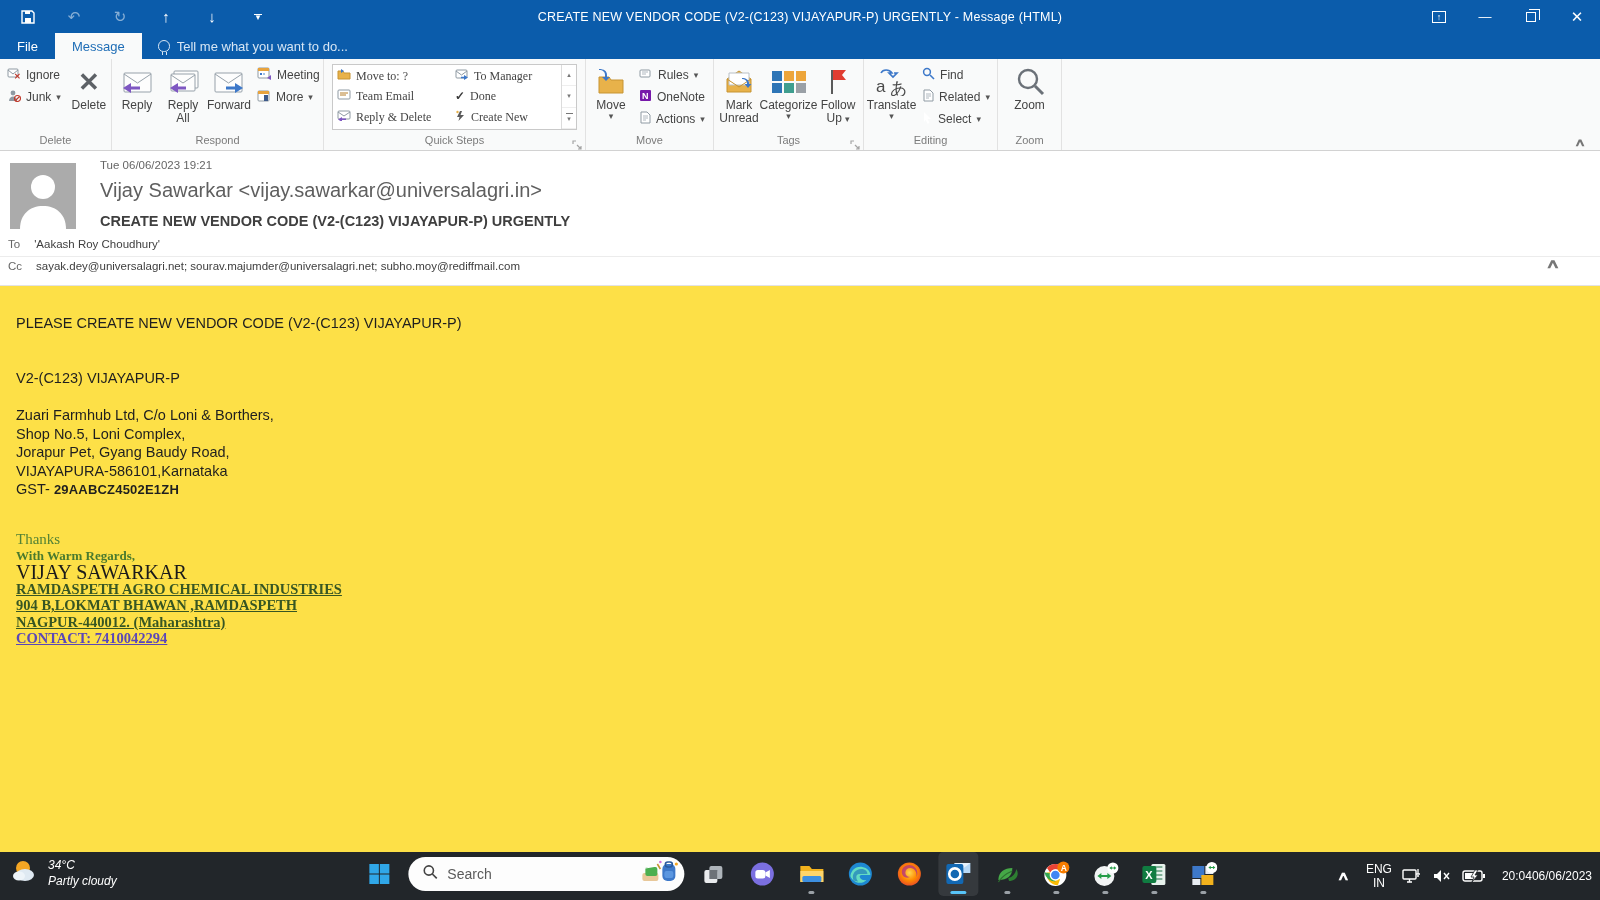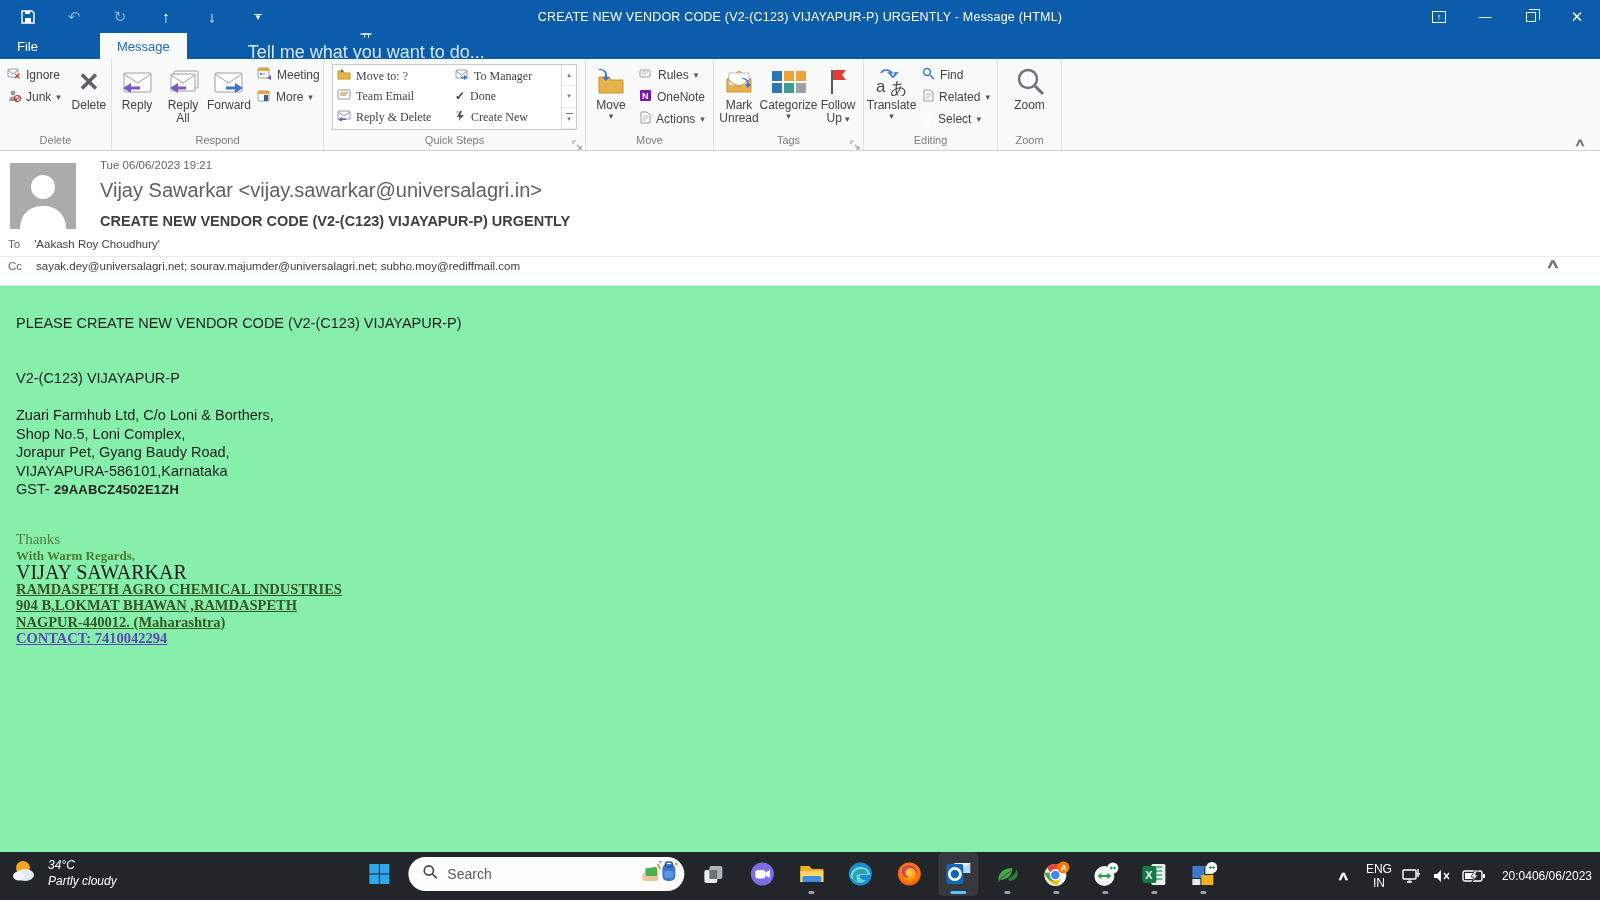--- a/index.html
+++ b/index.html
@@ -19,24 +19,24 @@
   .win-ctl { width:46px; height:33px; display:flex; align-items:center; justify-content:center;
     font-size:13px; color:#fff; }
   .restore-glyph { width:10px; height:10px; border:1px solid #fff; position:relative; }
   .restore-glyph:before { content:""; position:absolute; left:2px; top:-4px; width:10px; height:10px;
     border:1px solid #fff; border-bottom:none; border-left:none; }
   .ribbondisp-glyph { width:14px; height:12px; border:1px solid #fff; display:flex;
     align-items:center; justify-content:center; font-size:9px; }
 
   
   #tabrow { position:absolute; top:33px; left:0; width:1600px; height:26px; background:#0b5cab;
-    display:flex; align-items:stretch; color:#fff;gap:45px; }
+    display:flex; align-items:stretch; color:#fff; }
   .tab { padding:0 17px; display:flex; align-items:center; font-size:13px; }
   .tab.selected { background:#f9fafa; color:#1e6db6; }
-  .tellme { display:flex; align-items:center; gap:7px; margin-left:16px; font-size:18px; color:#d7e6f4;flex-direction:column; }
+  .tellme { display:flex; align-items:center; gap:7px; margin-left:16px; font-size:13px; color:#d7e6f4; }
   .bulb { width:12px; height:12px; border:1.4px solid #d7e6f4; border-radius:50% 50% 45% 45%;
     position:relative; }
   .bulb:after { content:""; position:absolute; left:3px; bottom:-4px; width:3px; height:3px;
     border-left:1.4px solid #d7e6f4; border-right:1.4px solid #d7e6f4; }
 
   
   #ribbon { position:absolute; top:59px; left:0; width:1600px; height:92px; background:#f9fafa;
     border-bottom:1px solid #d2d2d2; display:flex; }
   .rgroup { height:100%; border-right:1px solid #e2e2e2; display:flex; flex-direction:column;
     position:relative; flex:0 0 auto; }
@@ -75,21 +75,21 @@
   #hdr-subject { position:absolute; left:100px; top:61px; font-size:14.5px; font-weight:bold; color:#3f3f3f; }
   .addr-row { position:absolute; left:8px; font-size:11.5px; color:#666; display:flex; gap:14px; }
   .addr-row .val { color:#404040; }
   #row-to { top:86px; }
   #row-cc { top:108px; }
   .hdr-divider { position:absolute; left:0; width:1600px; border-top:1px solid #ececec; }
   #hdr-collapse { position:absolute; right:42px; top:104px; font-size:13px; color:#777; font-weight:bold;
     transform:scaleX(1.6); }
 
   
-  #msgbody { position:absolute; top:286px; left:0; width:1600px; height:566px; background:#86efac;
+  #msgbody { position:absolute; top:286px; left:0; width:1600px; height:566px; background:#fde047;
     padding:28px 0 0 16px; color:#1f1f1f; }
   .bline { font-size:14.5px; line-height:18.5px; }
   #b-line1 { margin-bottom:36px; }
   #b-line2 { margin-bottom:19px; }
   .gstv { font-weight:bold; font-size:13px; letter-spacing:.2px; }
   .sig { font-family:"Liberation Serif", serif; }
   #sig-thanks { margin-top:30px; font-size:15px; color:#548235; line-height:18px; }
   #sig-regards { font-size:13px; font-weight:bold; color:#4a7a2e; line-height:16px; }
   #sig-name { font-size:20px; color:#1a1a1a; line-height:17px; }
   .sig-green { font-size:14.5px; font-weight:bold; color:#375623; text-decoration:underline; line-height:16.5px; }

